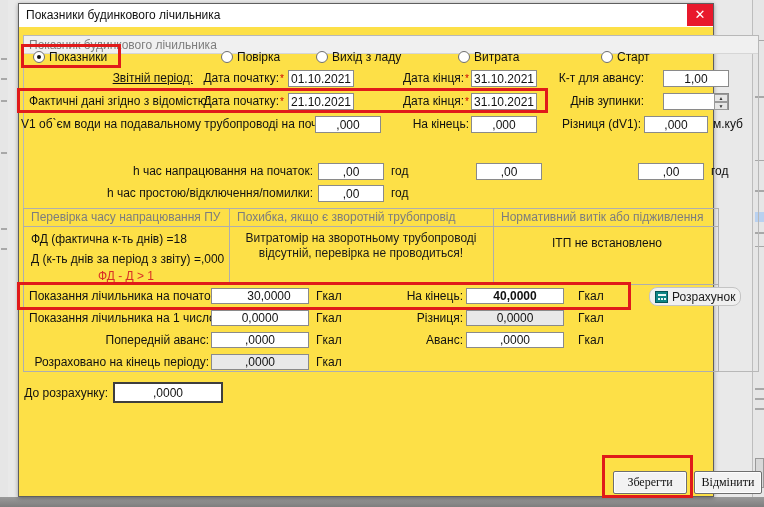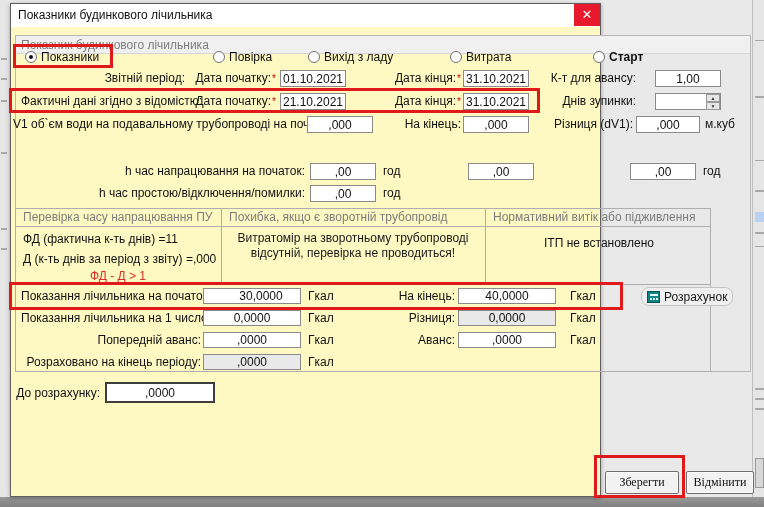--- a/index.html
+++ b/index.html
@@ -11,22 +11,22 @@
     font-size:12px;
     color:#1a1a1a;
     overflow:hidden;
   }
   .bg-strip-bottom { position:absolute; left:0; top:497px; width:764px; height:10px;
     background:linear-gradient(#9a9a9a,#7e7e7e); }
   .sliver { position:absolute; top:0; height:497px; background:#e6e6e6; }
   .sliver .frag { position:absolute; background:#a8a8a8; }
   .frag.blue { background:#b9d1f0; }
 
-  .dialog { position:absolute; left:10px; top:3px; width:591px; height:494px;
-    background:#fef9c3; border:1px solid #5f5f5f; box-shadow:0 1px 4px rgba(0,0,0,.35); }
+  .dialog { position:absolute; left:18px; top:3px; width:696px; height:494px;
+    background:#fde047; border:1px solid #5f5f5f; box-shadow:0 1px 4px rgba(0,0,0,.35); }
   .titlebar { position:absolute; left:0; top:0; width:100%; height:23px; background:#ffffff; }
   .title-text { position:absolute; left:7px; top:4px; font-size:12px; color:#111; white-space:nowrap; }
   .close-btn { position:absolute; right:0; top:0; width:26px; height:22px; background:#e8192c;
     color:#fff; font-size:13px; line-height:22px; text-align:center; cursor:default; }
 
   .group-frame { position:absolute; left:4px; top:31px; width:736px; height:337px;
     border:1px solid #b8b8b8; }
   .group-caption { position:absolute; left:5px; top:32px; width:734px; height:18px;
     line-height:18px; padding-left:5px; color:#7d7d7d; border-bottom:1px solid #d6d6d6;
     background:#f0f0f0; }
@@ -116,23 +116,23 @@
   <span class="radio" style="left:202px;top:47px;"></span>
   <div class="lbl" style="left:218px;top:45px;">Повірка</div>
 
   <span class="radio" style="left:297px;top:47px;"></span>
   <div class="lbl" style="left:313px;top:45px;">Вихід з ладу</div>
 
   <span class="radio" style="left:439px;top:47px;"></span>
   <div class="lbl" style="left:455px;top:45px;">Витрата</div>
 
   <span class="radio" style="left:582px;top:47px;"></span>
-  <div class="lbl" style="left:598px;top:45px;font-weight:bold;">Старт</div>
-
-  <div class="lbl r" style="left:40px;top:66px;width:134px;">Звітній період:</div>
+  <div class="lbl" style="left:598px;top:45px;">Старт</div>
+
+  <div class="lbl r" style="left:40px;top:66px;width:134px;text-decoration:underline;">Звітній період:</div>
   <div class="lbl r" style="left:179px;top:66px;width:86px;">
     <span>Дата початку:</span><span class="req">*</span>
   </div>
   <input class="fld" style="left: 269px; top: 66px; width: 66px;" value="01.10.2021">
   <div class="lbl r" style="left:383px;top:66px;width:67px;">
     <span>Дата кінця:</span><span class="req">*</span>
   </div>
   <input class="fld" style="left: 452px; top: 66px; width: 66px;" value="31.10.2021">
   <div class="lbl r" style="left:535px;top:66px;width:90px;">К-т для авансу:</div>
   <input class="fld" style="left: 644px; top: 66px; width: 66px;" value="1,00">
@@ -178,33 +178,33 @@
   <div class="line" style="left:4px;top:367px;width:696px;height:1px;"></div>
   <div class="line" style="left:4px;top:204px;width:1px;height:164px;"></div>
   <div class="line" style="left:699px;top:204px;width:1px;height:164px;"></div>
   <div class="line" style="left:210px;top:204px;width:1px;height:77px;"></div>
   <div class="line" style="left:474px;top:204px;width:1px;height:77px;"></div>
 
   <div class="lbl gray" style="left:218px;top:205px;">Похибка, якщо є зворотній трубопровід</div>
   <div class="lbl gray" style="left:12px;top:205px;">Перевірка часу напрацювання ПУ</div>
   <div class="lbl gray" style="left:482px;top:205px;">Нормативний витік або підживлення</div>
 
-  <div class="lbl" style="left:12px;top:227px;">ФД (фактична к-ть днів) =11</div>
+  <div class="lbl" style="left:12px;top:227px;">ФД (фактична к-ть днів) =18</div>
   <div class="lbl" style="left:12px;top:247px;">Д (к-ть днів за період з звіту) =,000</div>
   <div class="lbl c red" style="left:12px;top:264px;width:190px;">ФД - Д &gt; 1</div>
 
   <div class="panel-body2">Витратомір на зворотньому трубопроводі відсутній, перевірка не проводиться!</div>
 
   <div class="lbl c" style="left:482px;top:231px;width:212px;">ІТП не встановлено</div>
 
   <div class="lbl r" style="left:10px;top:284px;width:180px;">Показання лічильника на початок:</div>
   <input class="fld big" style="left: 192px; top: 284px; width: 98px; padding-left: 18px;" value="30,0000">
   <div class="lbl" style="left:297px;top:284px;">Гкал</div>
   <div class="lbl r" style="left:380px;top:284px;width:64px;">На кінець:</div>
-  <input class="fld big" style="left: 447px; top: 284px; width: 98px;" value="40,0000">
+  <input class="fld big" style="left: 447px; top: 284px; width: 98px; font-weight: bold;" value="40,0000">
   <div class="lbl" style="left:559px;top:284px;">Гкал</div>
   <div class="calc-btn" style="left:630px;top:283px;border-radius:8px;">
     <span class="calc-icon">
         <i></i>
         <b></b>
         <s></s>
         <u></u>
       </span>
     <span>Розрахунок</span>
   </div>

